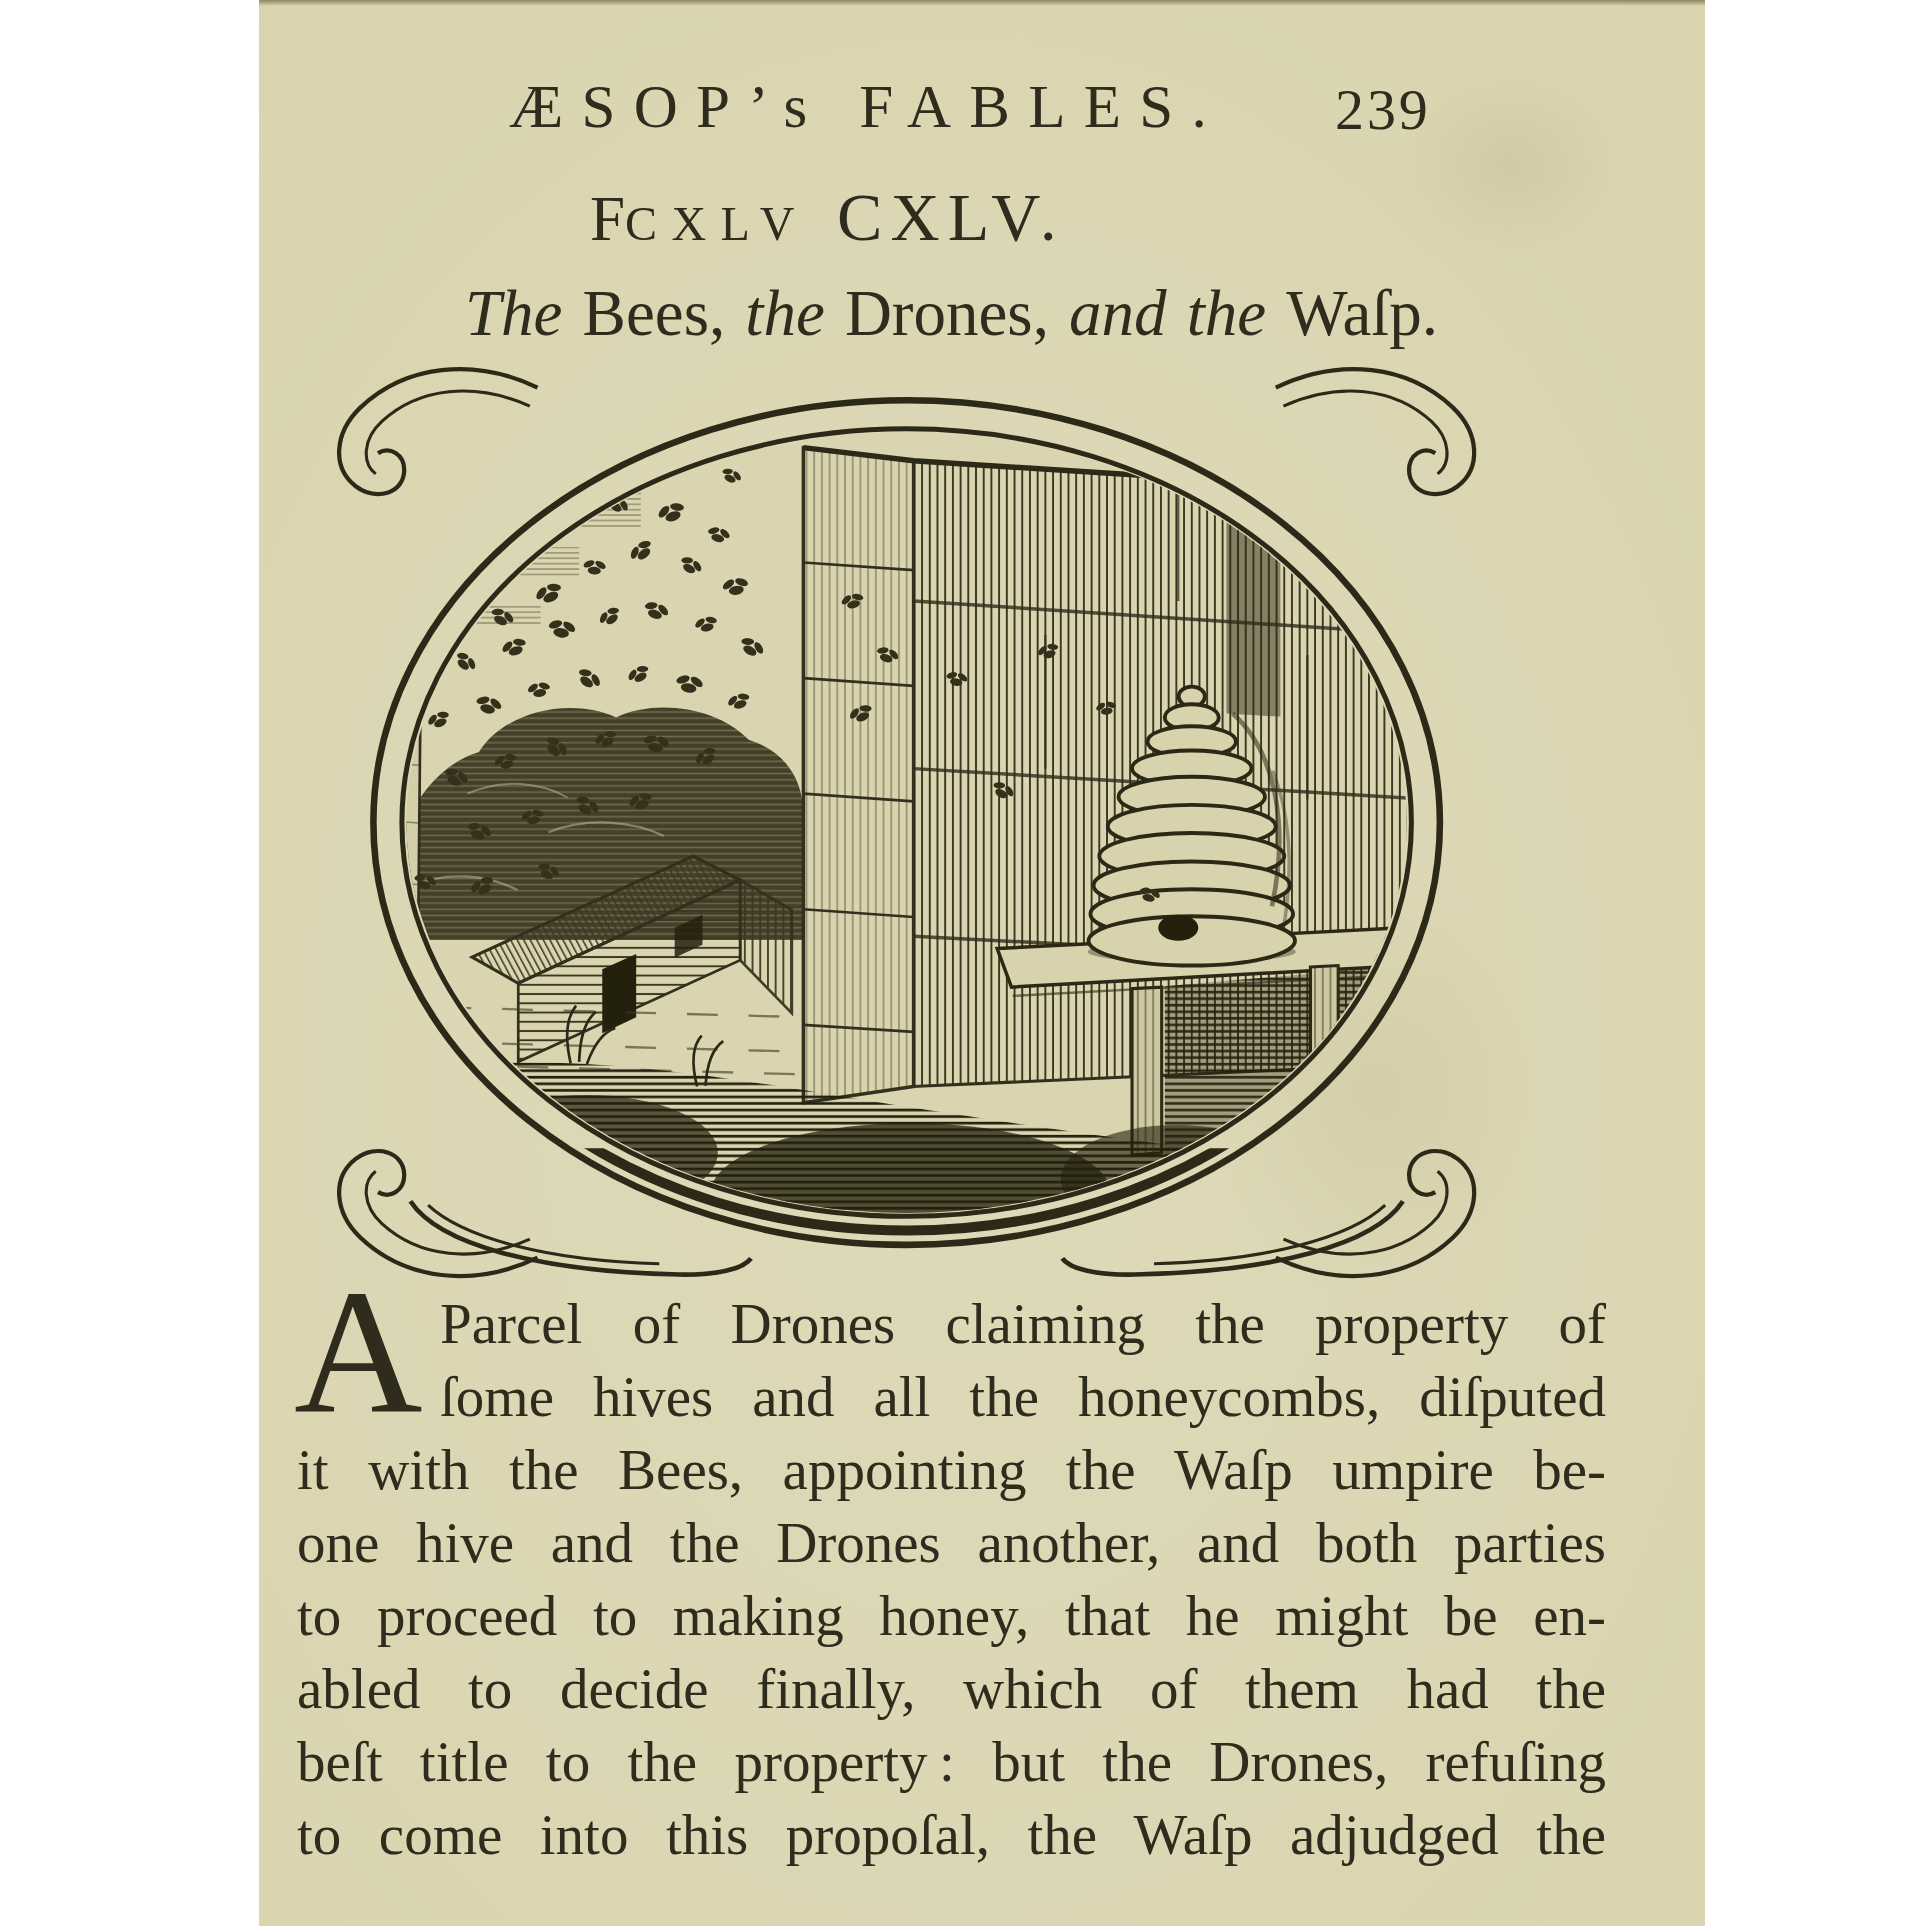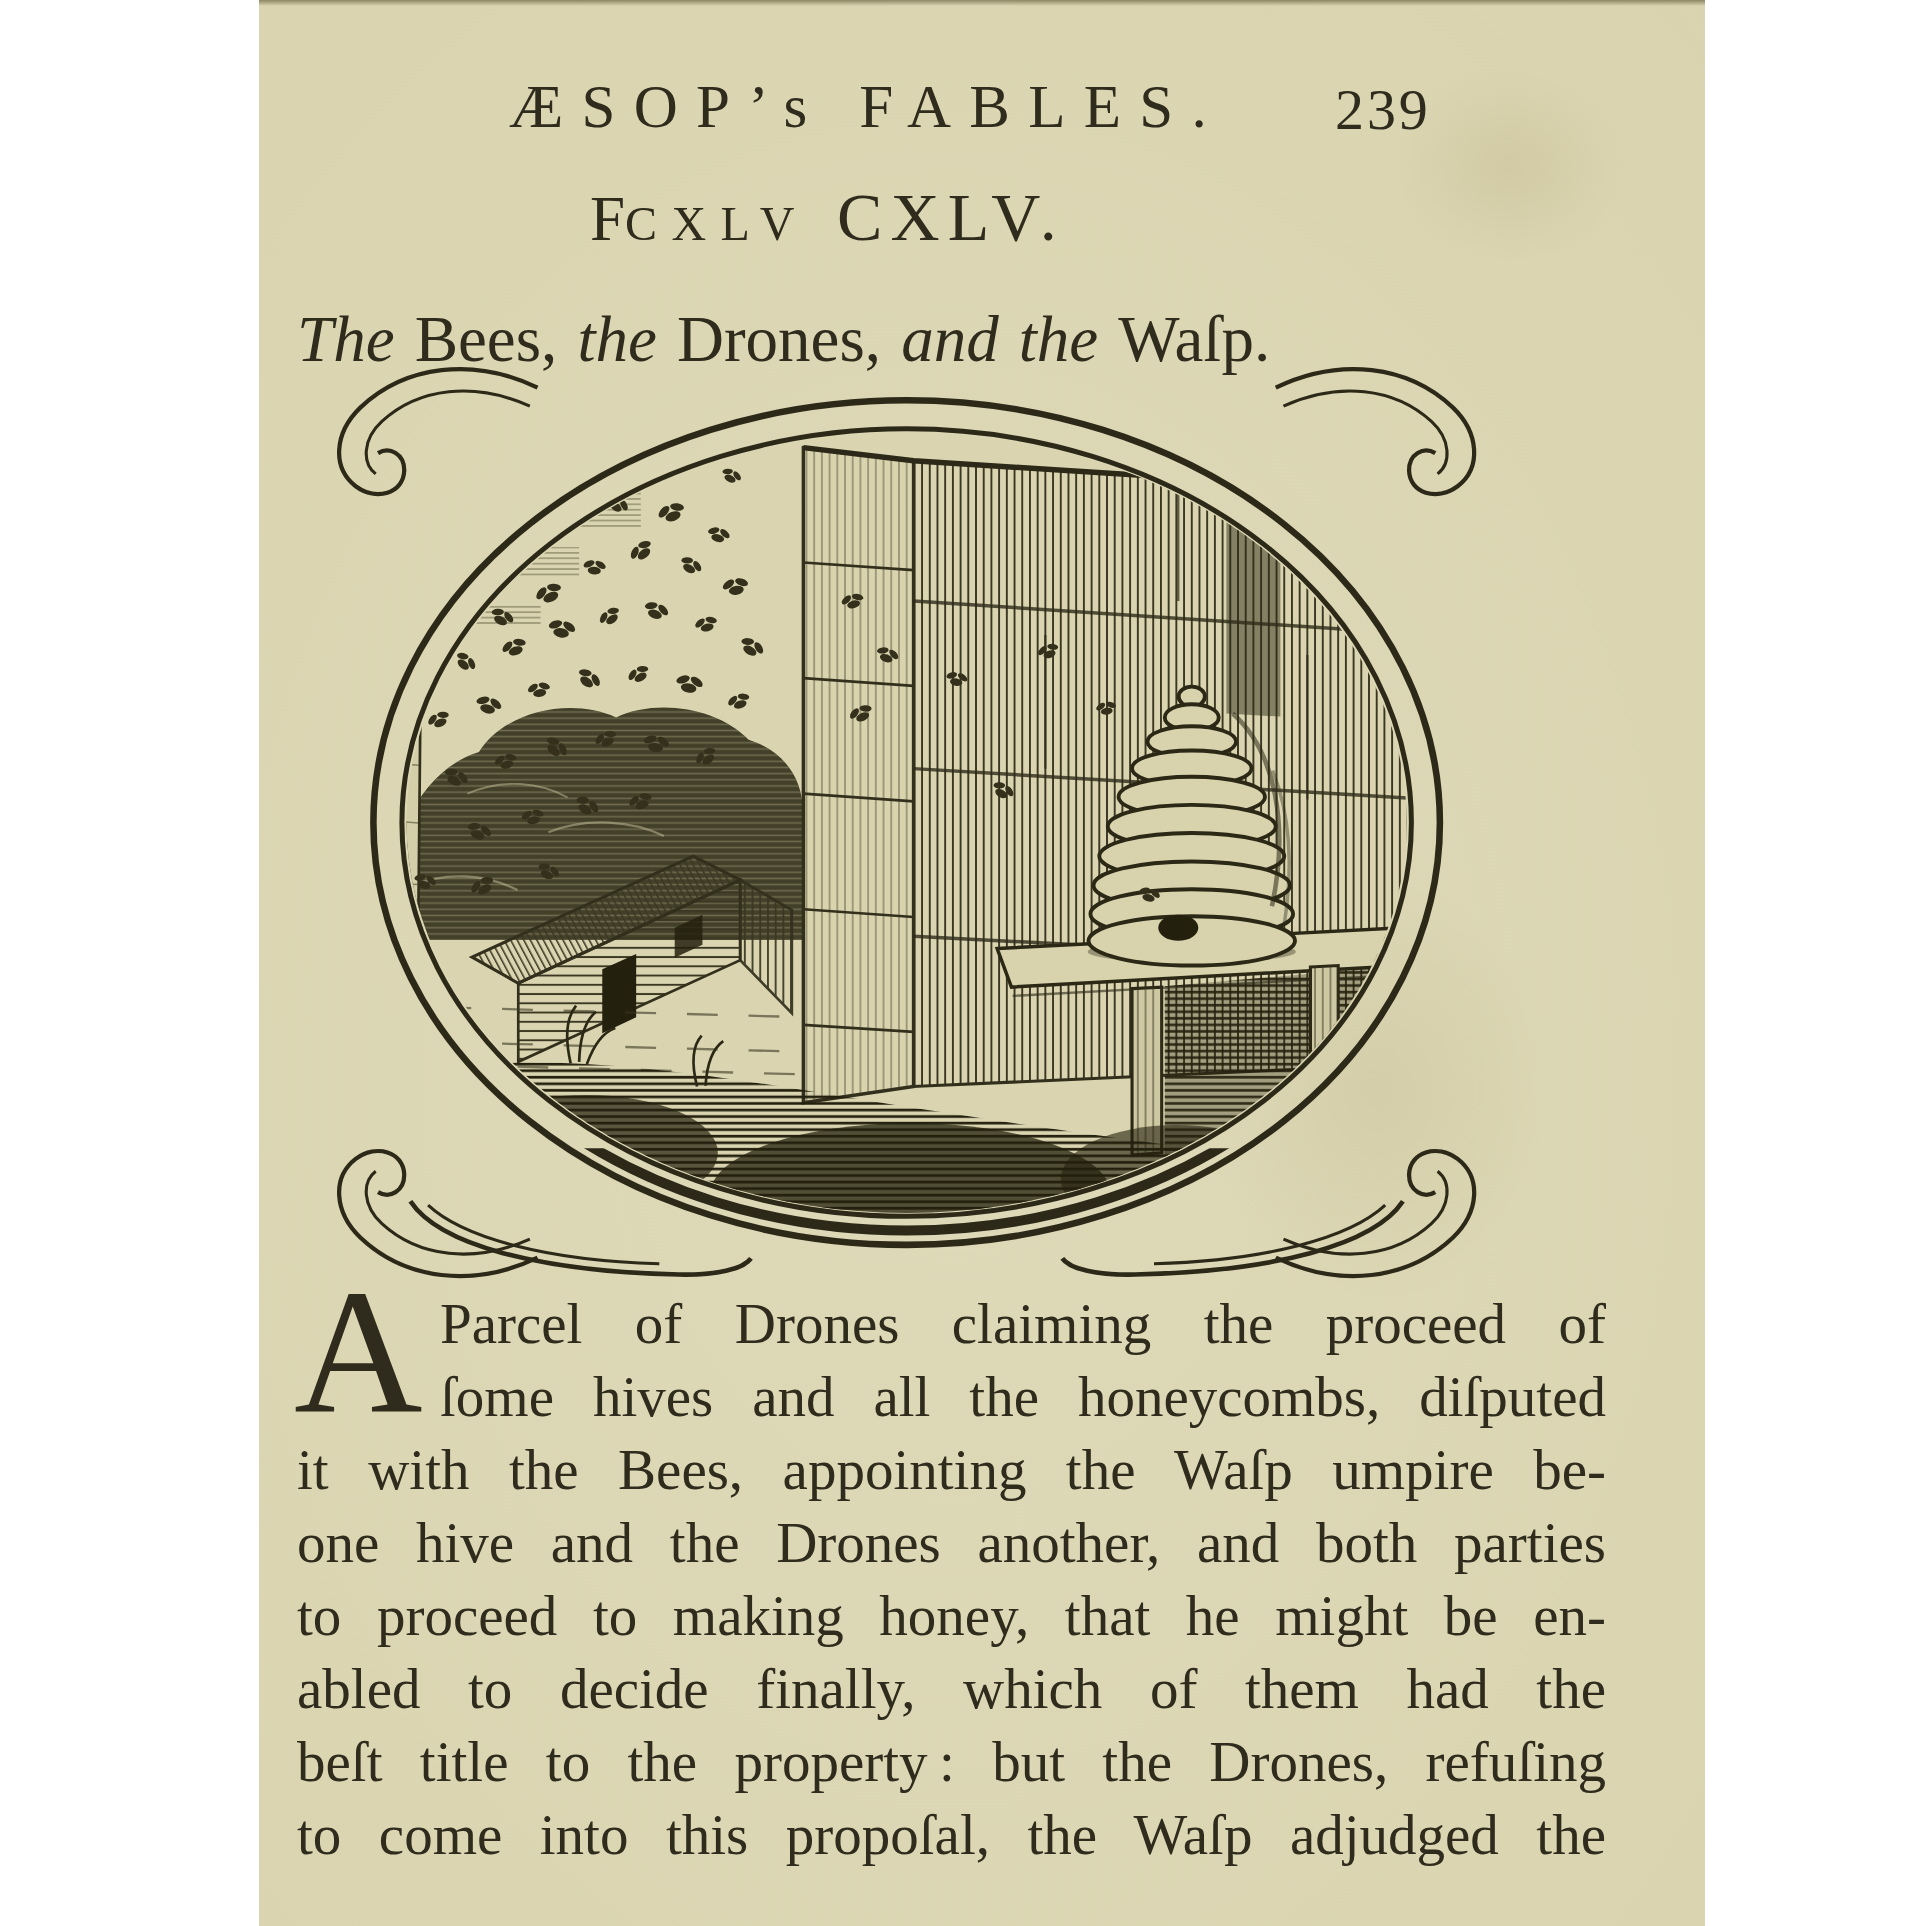--- a/index.html
+++ b/index.html
@@ -16,22 +16,22 @@
         background:radial-gradient(closest-side,rgba(140,124,70,.12),rgba(140,124,70,0));}
 
   .running-title{position:absolute;left:250px;top:72px;font-size:61px;letter-spacing:.30em;white-space:nowrap;}
   .page-number{position:absolute;left:1076px;top:76px;font-size:58px;letter-spacing:.05em;text-align:right;}
 
   .fable-heading{position:absolute;left:331px;top:178px;white-space:nowrap;}
   .f-init{font-size:63px;}
   .f-rest{font-size:48px;letter-spacing:.30em;}
   .f-num{font-size:68px;letter-spacing:.12em;margin-left:28px;}
 
-  .fable-title{position:absolute;left:38px;top:302px;width:1309px;margin:0;font-weight:normal;
-        font-size:65px;white-space:nowrap;word-spacing:.06em;}
+  .fable-title{position:absolute;left:38px;top:276px;width:1309px;margin:0;font-weight:normal;
+        font-size:65px;text-align:center;white-space:nowrap;word-spacing:.06em;}
   .seg-it{font-style:italic;}
 
   .engraving{position:absolute;left:62px;top:362px;width:1179px;height:925px;margin:0;}
 
   .body-text{position:absolute;left:38px;top:1287px;width:1309px;font-size:57px;line-height:73px;}
   .dropcap{position:absolute;left:-3.1px;top:-24px;font-size:178px;line-height:1;}
   .line{text-align:justify;text-align-last:justify;}
   .line.indent{margin-left:143px;}
 </style>
 </head>
@@ -243,21 +243,21 @@
           <use href="#fl" transform="translate(4700 4270) scale(-1 -1)"></use>
           <use href="#sw"></use>
           <use href="#sw" transform="translate(4700 0) scale(-1 1)"></use>
         </g>
       </svg>
     </figure>
 
     <section class="body-text">
       <span class="dropcap">A</span>
       <div>
-          <div class="line indent">Parcel of Drones claiming the proceed of</div>
+          <div class="line indent">Parcel of Drones claiming the property of</div>
           <div class="line indent">ſome hives and all the honeycombs, diſputed</div>
           <div class="line">it with the Bees, appointing the Waſp umpire be-</div>
           <div class="line">one hive and the Drones another, and both parties</div>
           <div class="line">to proceed to making honey, that he might be en-</div>
           <div class="line">abled to decide finally, which of them had the</div>
           <div class="line">beſt title to the property : but the Drones, refuſing</div>
           <div class="line">to come into this propoſal, the Waſp adjudged the</div>
         </div>
     </section>
 

